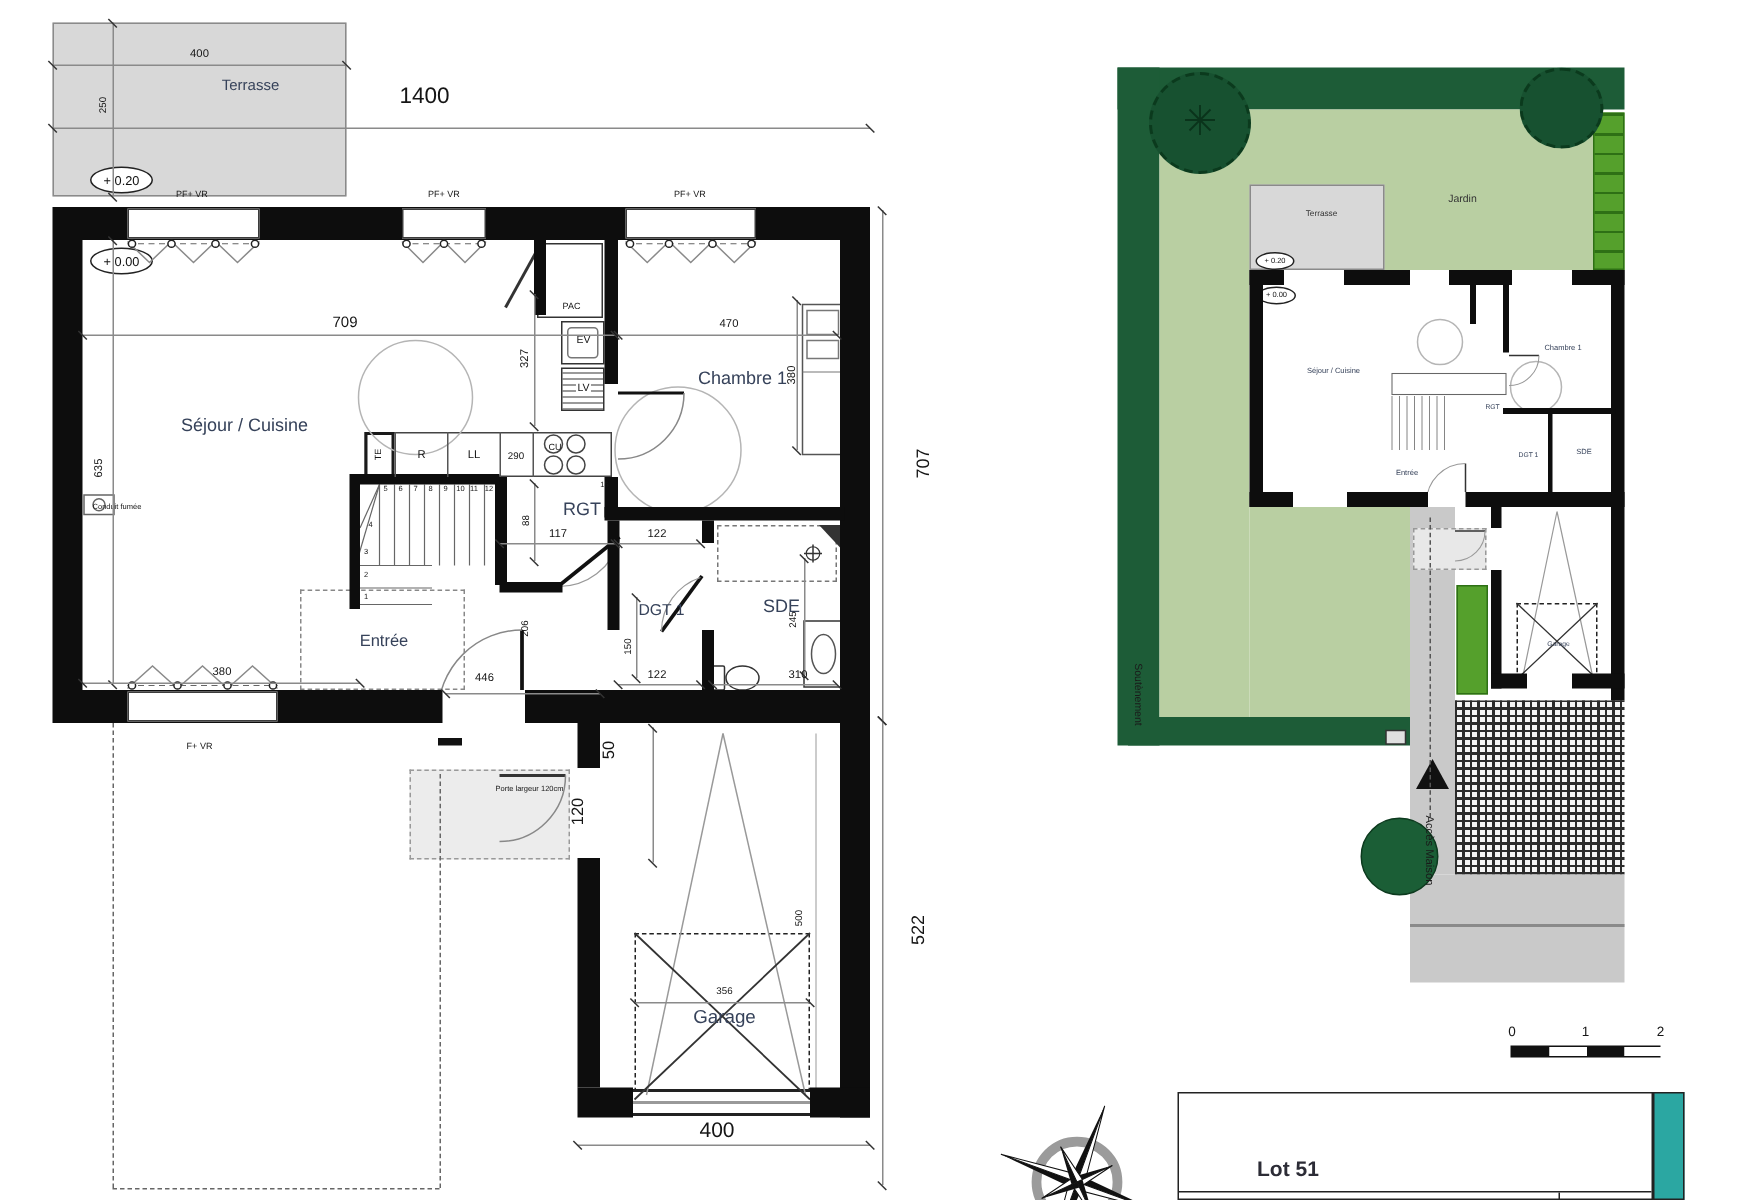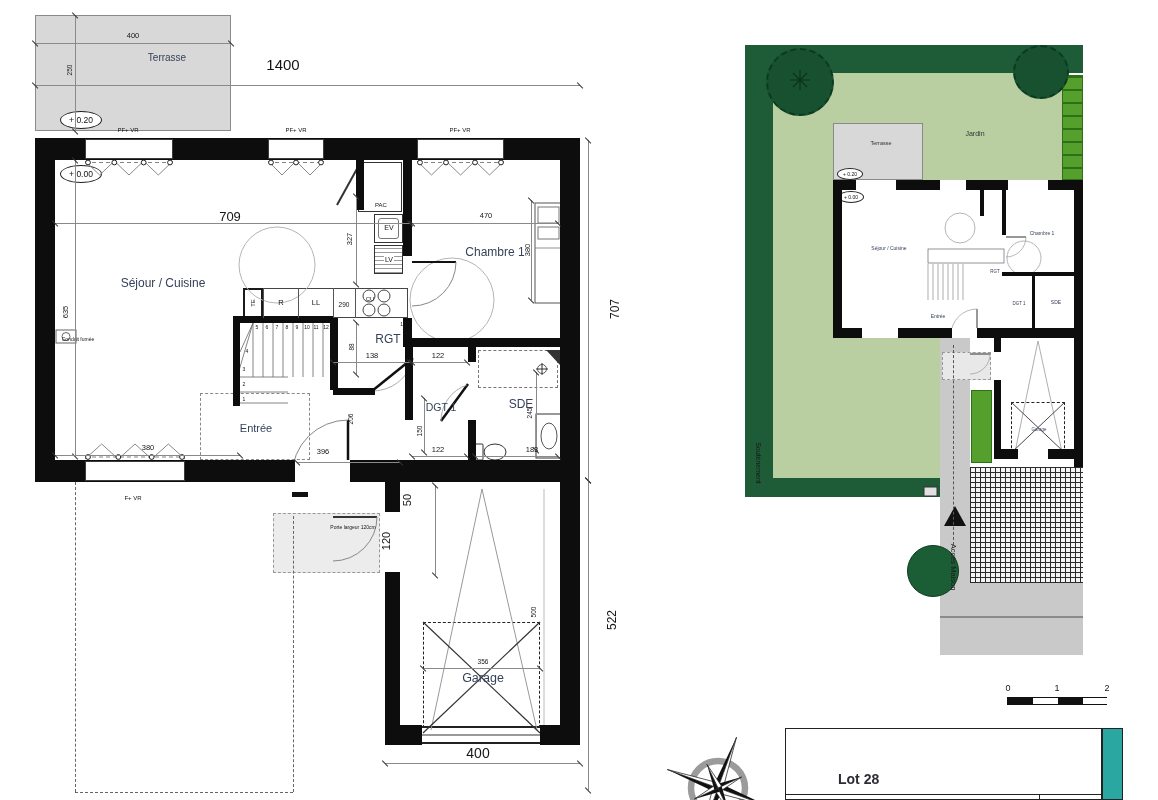--- a/index.html
+++ b/index.html
@@ -232,21 +232,21 @@
         <polygon points="73.98807480525818,89.5640024629529 59.3747688518534,67.6904730469628 63,66" fill="#fff" stroke="#111" stroke-width="0.7"></polygon>
         <polygon points="39.4359975370471,76.98807480525818 64.6904730469628,69.6252311481466 63,66" fill="#111"></polygon>
         <polygon points="39.4359975370471,76.98807480525818 61.30952695303721,62.3747688518534 63,66" fill="#fff" stroke="#111" stroke-width="0.7"></polygon>
         <polygon points="52.0119251947418,42.43599753704711 59.3747688518534,67.6904730469628 63,66" fill="#111"></polygon>
         <polygon points="52.0119251947418,42.43599753704711 66.6252311481466,64.3095269530372 63,66" fill="#fff" stroke="#111" stroke-width="0.7"></polygon>
       </g>
   </svg>
 
   <div id="titleblock">
     <div class="tb-row2">
-      <span class="tb-text">Lot 28</span>
+      <span class="tb-text">Lot 51</span>
     </div>
     <div class="tb-div3"></div>
   </div>
   <div id="tealbar"></div>
 <div class="wall" style="left: 35px; top: 138px; width: 545px; height: 22px;"></div>
     <div class="wall" style="left: 35px; top: 160px; width: 20px; height: 300px;"></div>
     <div class="wall" style="left: 560px; top: 160px; width: 20px; height: 585px;"></div>
     <div class="wall" style="left: 35px; top: 460px; width: 545px; height: 22px;"></div>
     <div class="wall" style="left: 385px; top: 482px; width: 15px; height: 30px;"></div>
     <div class="wall" style="left: 385px; top: 572px; width: 15px; height: 153px;"></div>
@@ -390,35 +390,35 @@
     <div class="tick" style="left: 576px; top: 762.5px; transform: rotate(45deg);"></div>
     <div class="dline" style="left: 588px; top: 140px; width: 1px; height: 340px;"></div>
     <div class="tick" style="left: 584px; top: 139.5px; transform: rotate(45deg);"></div>
     <div class="tick" style="left: 584px; top: 479.5px; transform: rotate(45deg);"></div>
     <div class="dline" style="left: 588px; top: 480px; width: 1px; height: 310px;"></div>
     <div class="tick" style="left: 584px; top: 479.5px; transform: rotate(45deg);"></div>
     <div class="tick" style="left: 584px; top: 789.5px; transform: rotate(45deg);"></div>
     <span class="lbl dim" style="left: 133px; top: 36px; font-size: 7.5px;">400</span>
     <span class="lbl dim rot" style="left: 70px; top: 70px; font-size: 6.5px;">250</span>
     <span class="lbl dim" style="left: 283px; top: 64px; font-size: 15px;">1400</span>
-    <span class="lbl dim" style="left: 230px; top: 216px; font-size: 13px;">709</span>
+    <span class="lbl dim" style="left: 230px; top: 216px; font-size: 10px;">709</span>
     <span class="lbl dim" style="left: 486px; top: 216px; font-size: 7.5px;">470</span>
     <span class="lbl dim rot" style="left: 350px; top: 239px; font-size: 7.5px;">327</span>
     <span class="lbl dim rot" style="left: 528px; top: 250px; font-size: 7.5px;">380</span>
     <span class="lbl dim rot" style="left: 66px; top: 312px; font-size: 7.5px;">635</span>
     <span class="lbl dim" style="left: 344px; top: 305px; font-size: 6.5px;">290</span>
-    <span class="lbl dim" style="left: 372px; top: 356px; font-size: 7.5px;">138</span>
+    <span class="lbl dim" style="left: 372px; top: 356px; font-size: 7.5px;">117</span>
     <span class="lbl dim" style="left: 438px; top: 356px; font-size: 7.5px;">122</span>
     <span class="lbl dim rot" style="left: 352px; top: 347px; font-size: 6.5px;">88</span>
     <span class="lbl dim rot" style="left: 420px; top: 431px; font-size: 6.5px;">150</span>
     <span class="lbl dim" style="left: 438px; top: 450px; font-size: 7.5px;">122</span>
-    <span class="lbl dim" style="left: 532px; top: 450px; font-size: 7.5px;">183</span>
+    <span class="lbl dim" style="left: 532px; top: 450px; font-size: 7.5px;">310</span>
     <span class="lbl dim rot" style="left: 530px; top: 413px; font-size: 6.5px;">245</span>
     <span class="lbl dim rot" style="left: 351px; top: 419px; font-size: 6.5px;">206</span>
-    <span class="lbl dim" style="left: 323px; top: 452px; font-size: 7.5px;">396</span>
+    <span class="lbl dim" style="left: 323px; top: 452px; font-size: 7.5px;">446</span>
     <span class="lbl dim" style="left: 148px; top: 448px; font-size: 7.5px;">380</span>
     <span class="lbl dim rot" style="left: 407px; top: 500px; font-size: 11px;">50</span>
     <span class="lbl dim rot" style="left: 386px; top: 541px; font-size: 11px;">120</span>
     <span class="lbl dim" style="left: 483px; top: 662px; font-size: 6.5px;">356</span>
     <span class="lbl dim rot" style="left: 534px; top: 612px; font-size: 6.5px;">500</span>
     <span class="lbl dim" style="left: 478px; top: 753px; font-size: 14px;">400</span>
     <span class="lbl dim rot" style="left: 615px; top: 309px; font-size: 12px;">707</span>
     <span class="lbl dim rot" style="left: 612px; top: 620px; font-size: 12px;">522</span>
     <span class="lbl dim" style="left: 244px; top: 399px; font-size: 5px;">1</span>
     <span class="lbl dim" style="left: 244px; top: 384px; font-size: 5px;">2</span>

